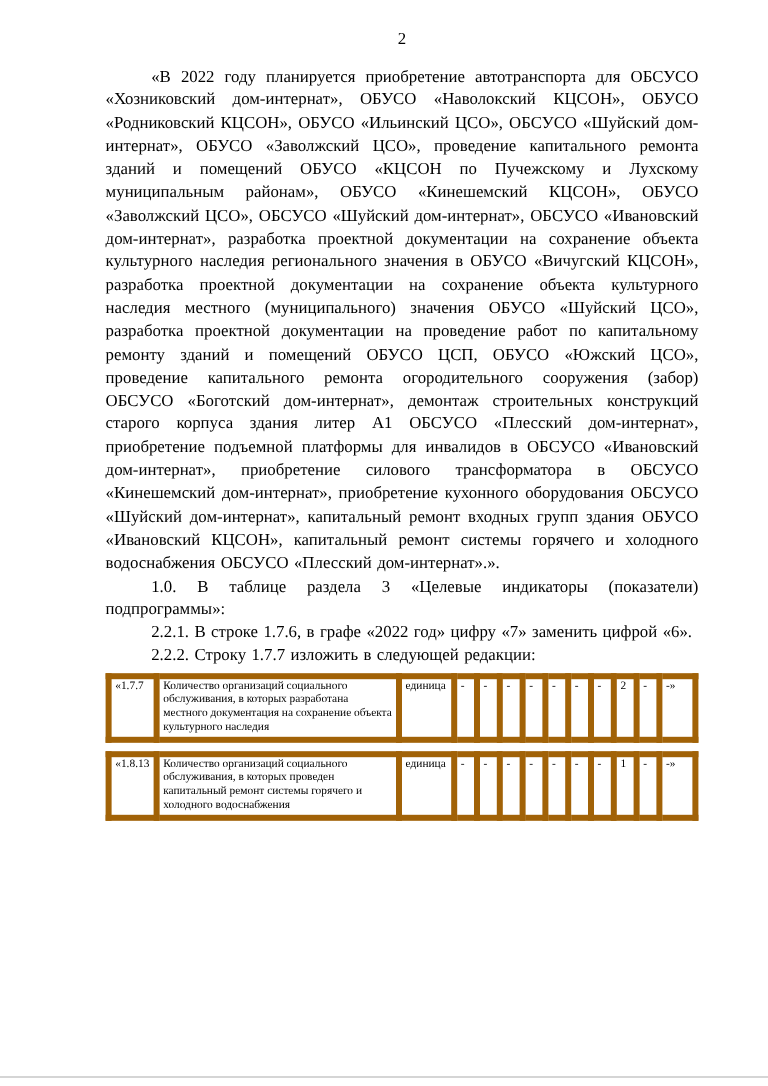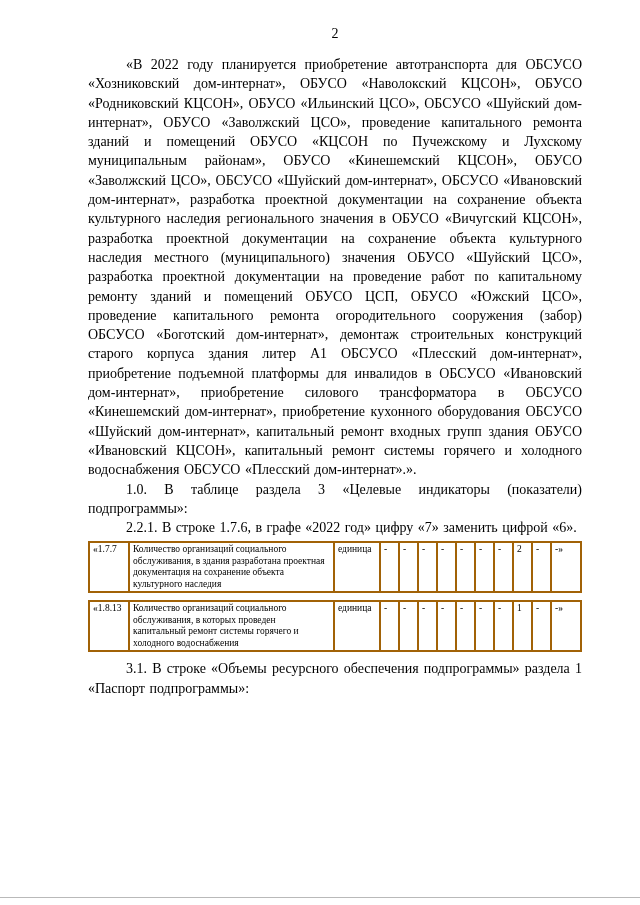--- a/index.html
+++ b/index.html
@@ -30,21 +30,21 @@
   }
   table.doc-table {
     width:100%;
     border-collapse:collapse;
     table-layout:fixed;
     font-size:9.5px;
     line-height:11.5px;
     margin:4px 0 7px 0;
   }
   table.doc-table td {
-    border:2px solid #a16207;
+    border:5px solid #a16207;
     padding:1px 3px;
     vertical-align:top;
     text-align:left;
   }
   td.cell-id   { width:40px; }
   td.cell-desc { }
   td.cell-unit { width:46px; }
   td.cell-val  { width:19px; text-align:center; vertical-align:middle; padding:1px 1px; }
   td.cell-val-last { width:30px; text-align:center; vertical-align:middle; padding:1px 1px; }
   .page-edge {
@@ -57,26 +57,27 @@
 <body>
 
 <div class="page">
 
   <div class="page-number">2</div>
 
   <p class="body-text">«В 2022 году планируется приобретение автотранспорта для ОБСУСО «Хозниковский дом-интернат», ОБУСО «Наволокский КЦСОН», ОБУСО «Родниковский КЦСОН», ОБУСО «Ильинский ЦСО», ОБСУСО «Шуйский дом-интернат», ОБУСО «Заволжский ЦСО», проведение капитального ремонта зданий и помещений ОБУСО «КЦСОН по Пучежскому и Лухскому муниципальным районам», ОБУСО «Кинешемский КЦСОН», ОБУСО «Заволжский ЦСО», ОБСУСО «Шуйский дом-интернат», ОБСУСО «Ивановский дом-интернат», разработка проектной документации на сохранение объекта культурного наследия регионального значения в ОБУСО «Вичугский КЦСОН», разработка проектной документации на сохранение объекта культурного наследия местного (муниципального) значения ОБУСО «Шуйский ЦСО», разработка проектной документации на проведение работ по капитальному ремонту зданий и помещений ОБУСО ЦСП, ОБУСО «Южский ЦСО», проведение капитального ремонта огородительного сооружения (забор) ОБСУСО «Боготский дом-интернат», демонтаж строительных конструкций старого корпуса здания литер А1 ОБСУСО «Плесский дом-интернат», приобретение подъемной платформы для инвалидов в ОБСУСО «Ивановский дом-интернат», приобретение силового трансформатора в ОБСУСО «Кинешемский дом-интернат», приобретение кухонного оборудования ОБСУСО «Шуйский дом-интернат», капитальный ремонт входных групп здания ОБУСО «Ивановский КЦСОН», капитальный ремонт системы горячего и холодного водоснабжения ОБСУСО «Плесский дом-интернат».».</p>
 
   <p class="body-text">1.0. В таблице раздела 3 «Целевые индикаторы (показатели) подпрограммы»:</p>
   <p class="body-text">2.2.1. В строке 1.7.6, в графе «2022 год» цифру «7» заменить цифрой «6».</p>
+  <p class="body-text">2.2.2. Строку 1.7.7 изложить в следующей редакции:</p>
 
   <table class="doc-table">
     <tbody>
         <tr>
       <td class="cell-id">«1.7.7</td>
-      <td class="cell-desc">Количество организаций социального обслуживания, в здания разработана проектная документация на сохранение объекта культурного наследия</td>
+      <td class="cell-desc">Количество организаций социального обслуживания, в которых разработана местного документация на сохранение объекта культурного наследия</td>
       <td class="cell-unit">единица</td>
       <td class="cell-val">-</td>
       <td class="cell-val">-</td>
       <td class="cell-val">-</td>
       <td class="cell-val">-</td>
       <td class="cell-val">-</td>
       <td class="cell-val">-</td>
       <td class="cell-val">-</td>
       <td class="cell-val">2</td>
       <td class="cell-val">-</td>
@@ -99,16 +100,15 @@
       <td class="cell-val">-</td>
       <td class="cell-val">-</td>
       <td class="cell-val">-</td>
       <td class="cell-val">1</td>
       <td class="cell-val">-</td>
       <td class="cell-val-last">-»</td>
     </tr>
   </tbody>
     </table>
 
-  <p class="body-text">3.1. В строке «Объемы ресурсного обеспечения подпрограммы» раздела 1 «Паспорт подпрограммы»:</p>
 
   <div class="page-edge"></div>
 </div>
 
 </body></html>

